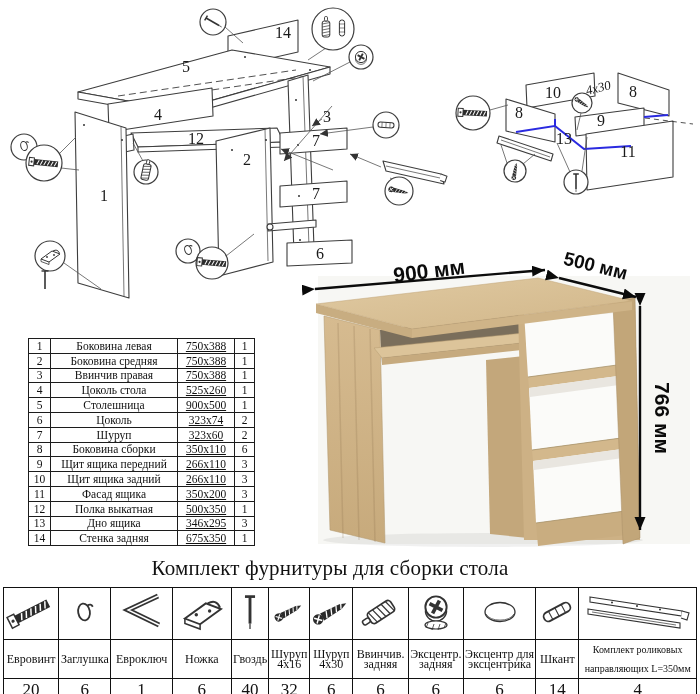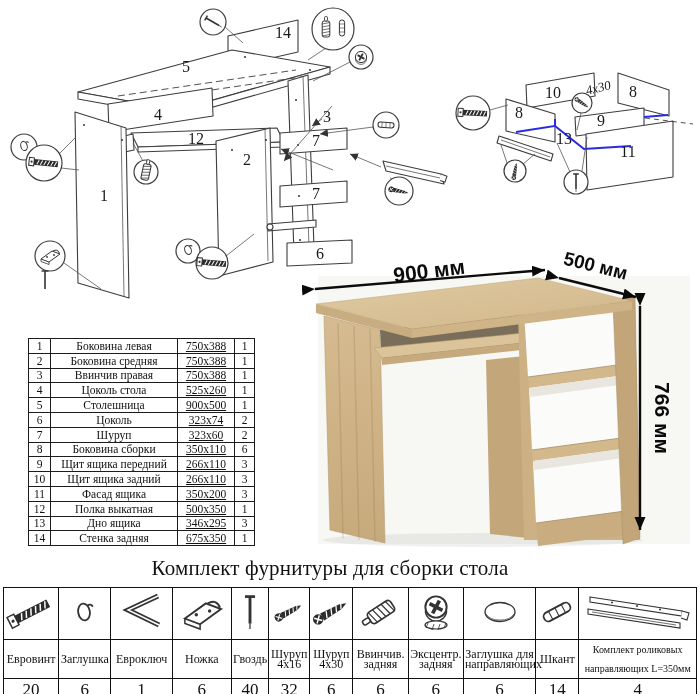--- a/index.html
+++ b/index.html
@@ -521,21 +521,21 @@
       <tr>
         <td class="hw-label-cell">Евровинт</td>
         <td class="hw-label-cell">Заглушка</td>
         <td class="hw-label-cell">Евроключ</td>
         <td class="hw-label-cell">Ножка</td>
         <td class="hw-label-cell">Гвоздь</td>
         <td class="hw-label-cell">Шуруп 4х16</td>
         <td class="hw-label-cell">Шуруп 4х30</td>
         <td class="hw-label-cell">Ввинчив. задняя</td>
         <td class="hw-label-cell">Эксцентр. задняя</td>
-        <td class="hw-label-cell">Заглушка для направляющих</td>
+        <td class="hw-label-cell">Эксцентр для эксцентрика</td>
         <td class="hw-label-cell">Шкант</td>
         <td class="hw-label-cell hw-label-small">Комплект роликовых направляющих L=350мм</td>
       </tr>
       <tr>
         <td class="hw-qty-cell">20</td>
         <td class="hw-qty-cell">6</td>
         <td class="hw-qty-cell">1</td>
         <td class="hw-qty-cell">6</td>
         <td class="hw-qty-cell">40</td>
         <td class="hw-qty-cell">32</td>

